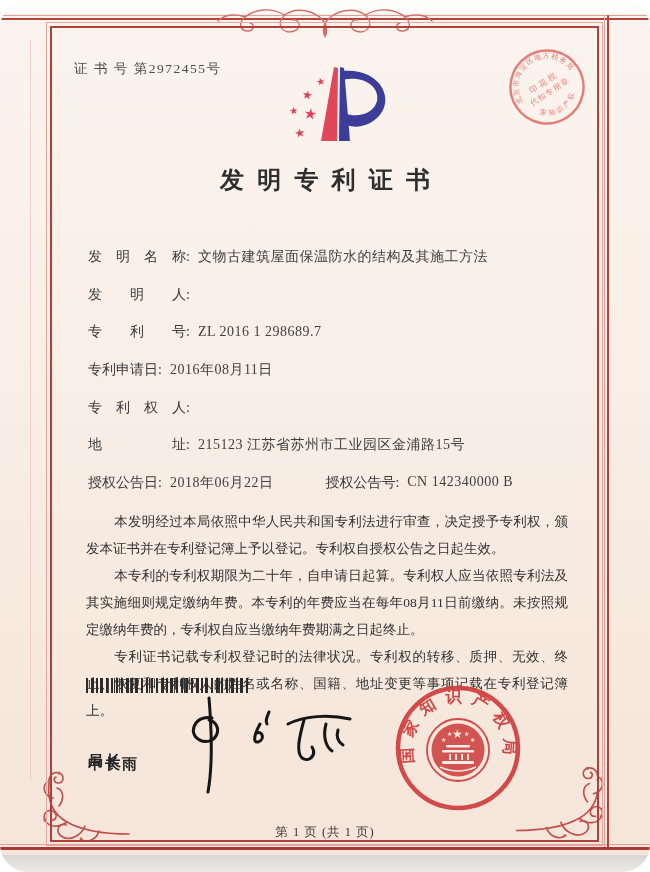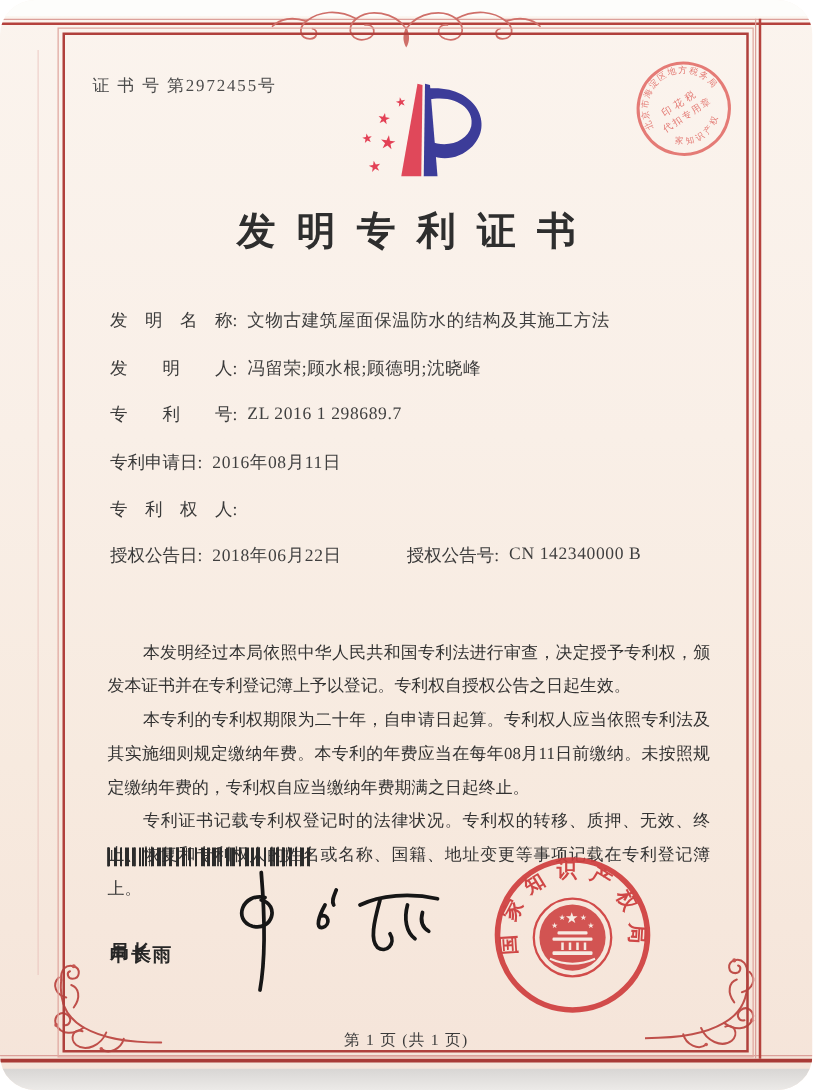--- a/index.html
+++ b/index.html
@@ -24,21 +24,21 @@
   .line-left-faint{left:30px;top:40px;height:740px;width:1px;background:#e5b6b0;opacity:.55;}
   
   .inner-frame{
     left:50px;top:26px;width:549px;height:816px;box-sizing:border-box;
     border:2px solid #b0403c;outline:1px solid #e0a79f;outline-offset:3px;
   }
   .cert-no{left:74px;top:60px;font-size:13.5px;letter-spacing:1.5px;color:#4b4b4b;}
   .logo{left:282px;top:58px;width:122px;height:94px;}
   .title-wrap{left:0;top:164px;width:650px;text-align:center;}
   .title-wrap span{
-    font-size:31px;font-weight:700;color:#2e2e2e;letter-spacing:.55em;margin-right:-.55em;
+    font-size:24px;font-weight:700;color:#2e2e2e;letter-spacing:.55em;margin-right:-.55em;
   }
   .fields{left:88px;top:238px;width:478px;color:#3f3f3f;}
   .frow{display:flex;align-items:center;height:37.7px;font-size:14px;}
   .flabel{white-space:pre;margin-right:8px;color:#3a3a3a;}
   .fvalue{letter-spacing:.5px;text-align:right;}
   .grant .pair2{margin-left:52px;display:flex;}
   .body-text{left:86px;top:508px;width:482px;font-size:13.5px;line-height:27px;color:#323232;text-align:justify;}
   .body-text p{margin:0;text-indent:2.1em;}
   .barcode{
     left:86px;top:678px;width:163px;height:15px;
@@ -142,32 +142,35 @@
     <span>发明专利证书</span>
   </div>
 
   <div class="abs fields">
     <div class="frow">
       <span class="flabel">发　明　名　称:</span>
       <span class="fvalue">文物古建筑屋面保温防水的结构及其施工方法</span>
     </div>
     <div class="frow">
       <span class="flabel">发　　明　　人:</span>
-      <span class="fvalue">冯留荣;顾水根;顾德明;沈晓峰</span>
     </div>
     <div class="frow">
       <span class="flabel">专　　利　　号:</span>
       <span class="fvalue">ZL 2016 1 298689.7</span>
     </div>
     <div class="frow">
       <span class="flabel">专利申请日:</span>
       <span class="fvalue">2016年08月11日</span>
     </div>
     <div class="frow">
       <span class="flabel">专　利　权　人:</span>
+    </div>
+    <div class="frow">
+      <span class="flabel">地　　　　　址:</span>
+      <span class="fvalue">215123 江苏省苏州市工业园区金浦路15号</span>
     </div>
     <div class="frow grant">
       <span class="flabel">授权公告日:</span>
       <span class="fvalue">2018年06月22日</span>
       <span class="pair2">
         <span class="flabel">授权公告号:</span>
         <span class="fvalue">CN 142340000 B</span>
       </span>
     </div>
   </div>

